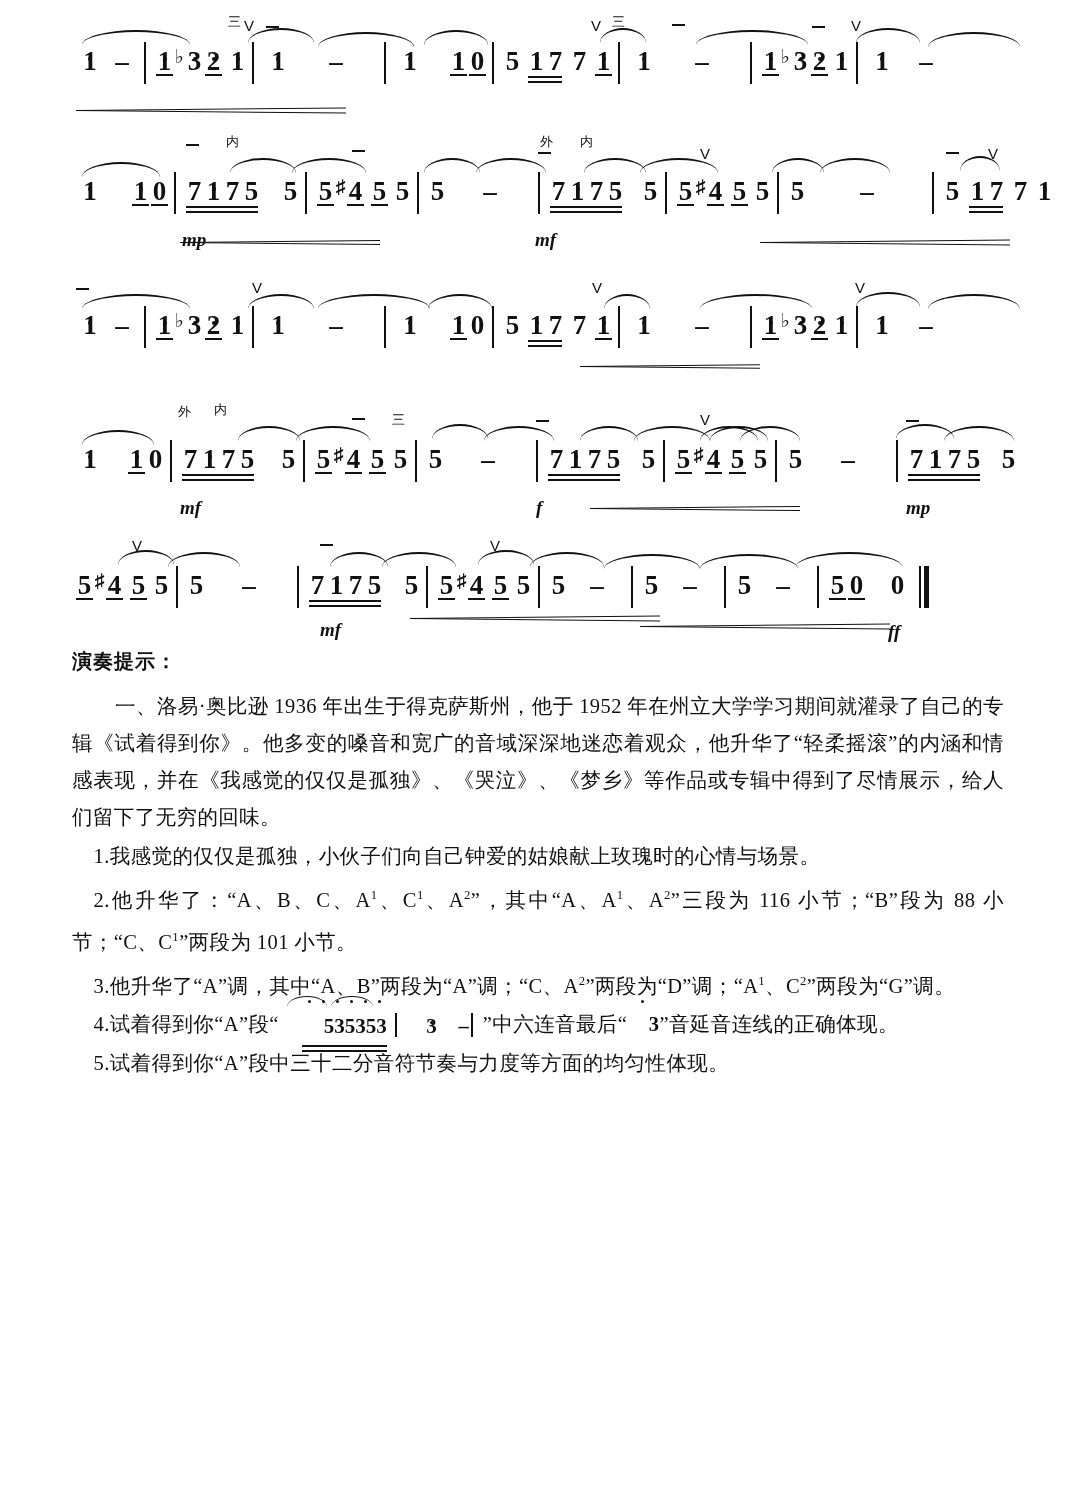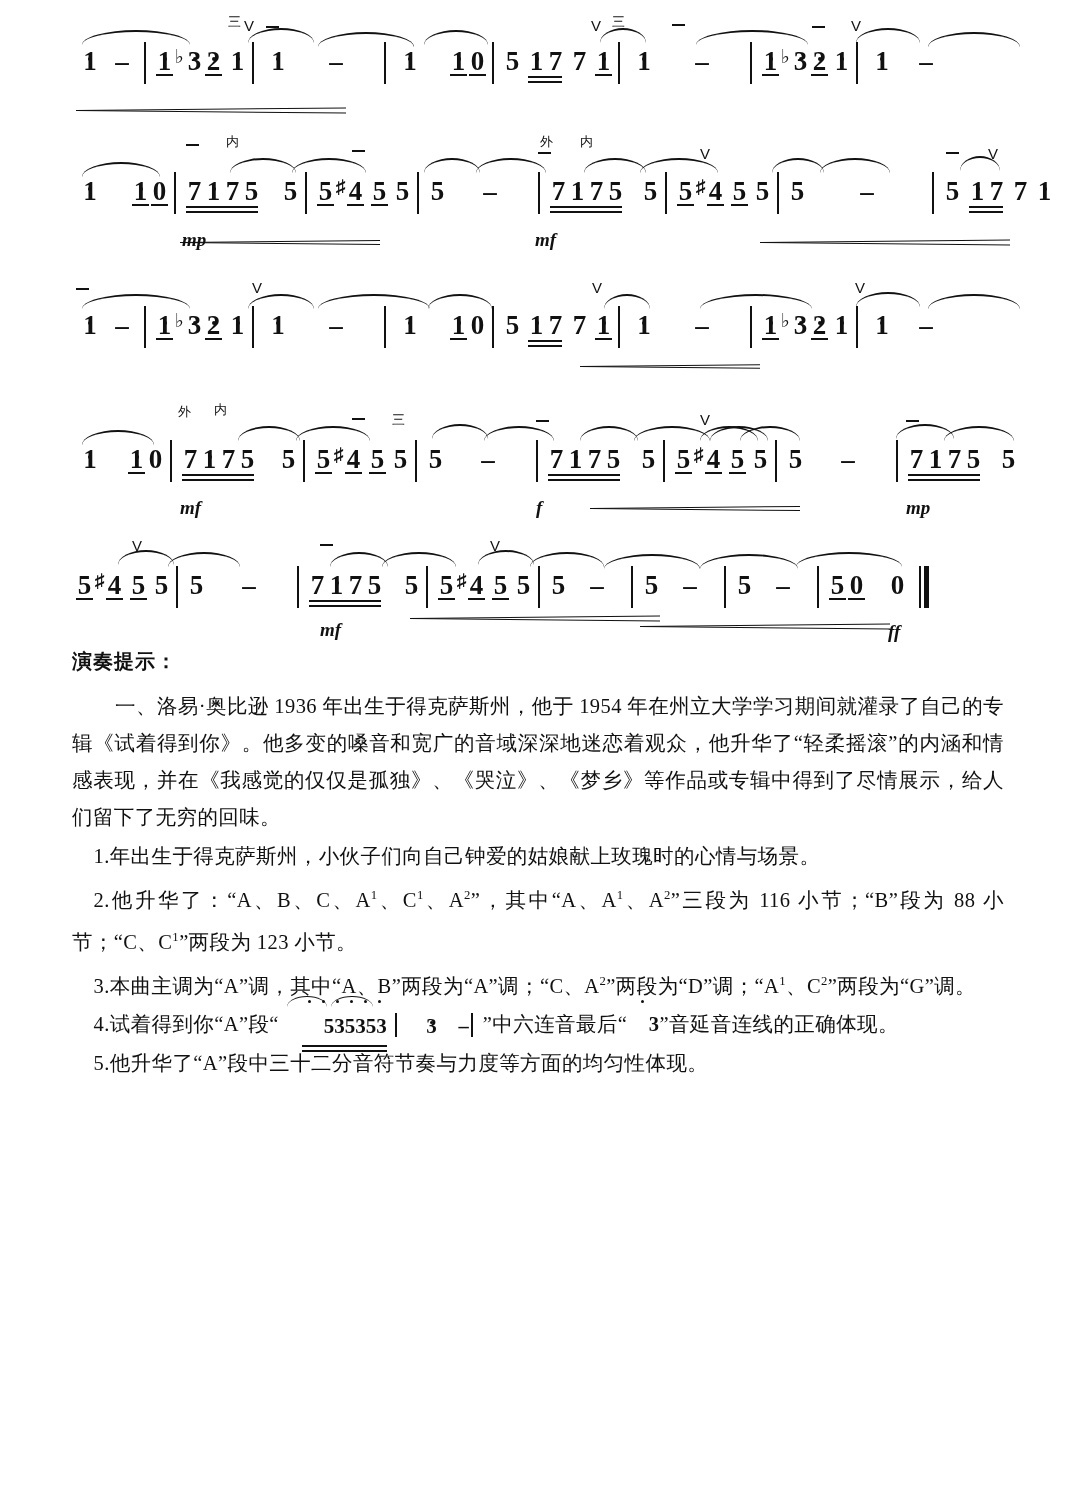--- a/index.html
+++ b/index.html
@@ -643,34 +643,34 @@
     <span class="dyn" style="left:888px;top:98px;">ff</span>
     <div class="hairpin cresc" style="left:410px;top:88px;width:250px;"></div>
     <div class="hairpin cresc" style="left:640px;top:96px;width:250px;"></div>
   </div>
 </div>
 
 <div class="notes-block">
 
   <div class="notes-heading">演奏提示：</div>
 
-  <p class="para indent">一、洛易·奥比逊 1936 年出生于得克萨斯州，他于 1954 年在州立大学学习期间就灌录了自己的专辑《试着得到你》。他多变的嗓音和宽广的音域深深地迷恋着观众，他升华了“轻柔摇滚”的内涵和情感表现，并在《我感觉的仅仅是孤独》、《哭泣》、《梦乡》等作品或专辑中得到了尽情展示，给人们留下了无穷的回味。</p>
-
-
-
-  <p class="para sub"><span>1.</span><span>年出生于得克萨斯州，小伙子们向自己钟爱的姑娘献上玫瑰时的心情与场景。</span></p>
-
-  <p class="para sub"><span>2.</span><span>他升华了：“A、B、C、A</span><sup>1</sup><span>、C</span><sup>1</sup><span>、A</span><sup>2</sup><span>”，其中“A、A</span><sup>1</sup><span>、A</span><sup>2</sup><span>”三段为 116 小节；“B”段为 88 小节；“C、C</span><sup>1</sup><span>”两段为 123 小节。</span></p>
-
-  <p class="para sub"><span>3.</span><span>本曲主调为“A”调，其中“A、B”两段为“A”调；“C、A</span><sup>2</sup><span>”两段为“D”调；“A</span><sup>1</sup><span>、C</span><sup>2</sup><span>”两段为“G”调。</span></p>
+  <p class="para indent">一、洛易·奥比逊 1936 年出生于得克萨斯州，他于 1952 年在州立大学学习期间就灌录了自己的专辑《试着得到你》。他多变的嗓音和宽广的音域深深地迷恋着观众，他升华了“轻柔摇滚”的内涵和情感表现，并在《我感觉的仅仅是孤独》、《哭泣》、《梦乡》等作品或专辑中得到了尽情展示，给人们留下了无穷的回味。</p>
+
+
+
+  <p class="para sub"><span>1.</span><span>我感觉的仅仅是孤独，小伙子们向自己钟爱的姑娘献上玫瑰时的心情与场景。</span></p>
+
+  <p class="para sub"><span>2.</span><span>他升华了：“A、B、C、A</span><sup>1</sup><span>、C</span><sup>1</sup><span>、A</span><sup>2</sup><span>”，其中“A、A</span><sup>1</sup><span>、A</span><sup>2</sup><span>”三段为 116 小节；“B”段为 88 小节；“C、C</span><sup>1</sup><span>”两段为 101 小节。</span></p>
+
+  <p class="para sub"><span>3.</span><span>他升华了“A”调，其中“A、B”两段为“A”调；“C、A</span><sup>2</sup><span>”两段为“D”调；“A</span><sup>1</sup><span>、C</span><sup>2</sup><span>”两段为“G”调。</span></p>
 
   <p class="para sub"><span>4.</span><span>试着得到你“A”段“</span><span class="inline-snip"><span class="sixrun"><span class="dots">
             <em></em>
             <em></em>
             <em></em>
             <em></em>
             <em></em>
             <em></em>
           </span><span>535353</span><span class="ul1"></span><span class="ul2"></span></span><span class="arc" style="left:6px;top:-12px;width:40px;"></span><span class="arc" style="left:50px;top:-12px;width:42px;"></span><span class="bar"></span><span class="nb"><span class="d"></span><span>3</span></span><span class="minis">–</span><span class="bar"></span></span><span>”中六连音最后“</span><span class="hi-oct">3</span><span>”音延音连线的正确体现。</span></p>
 
-  <p class="para sub"><span>5.</span><span>他升华了“A”段中三十二分音符节奏与力度等方面的均匀性体现。</span></p>
+  <p class="para sub"><span>5.</span><span>试着得到你“A”段中三十二分音符节奏与力度等方面的均匀性体现。</span></p>
 
 </div>
 
 </body></html>

